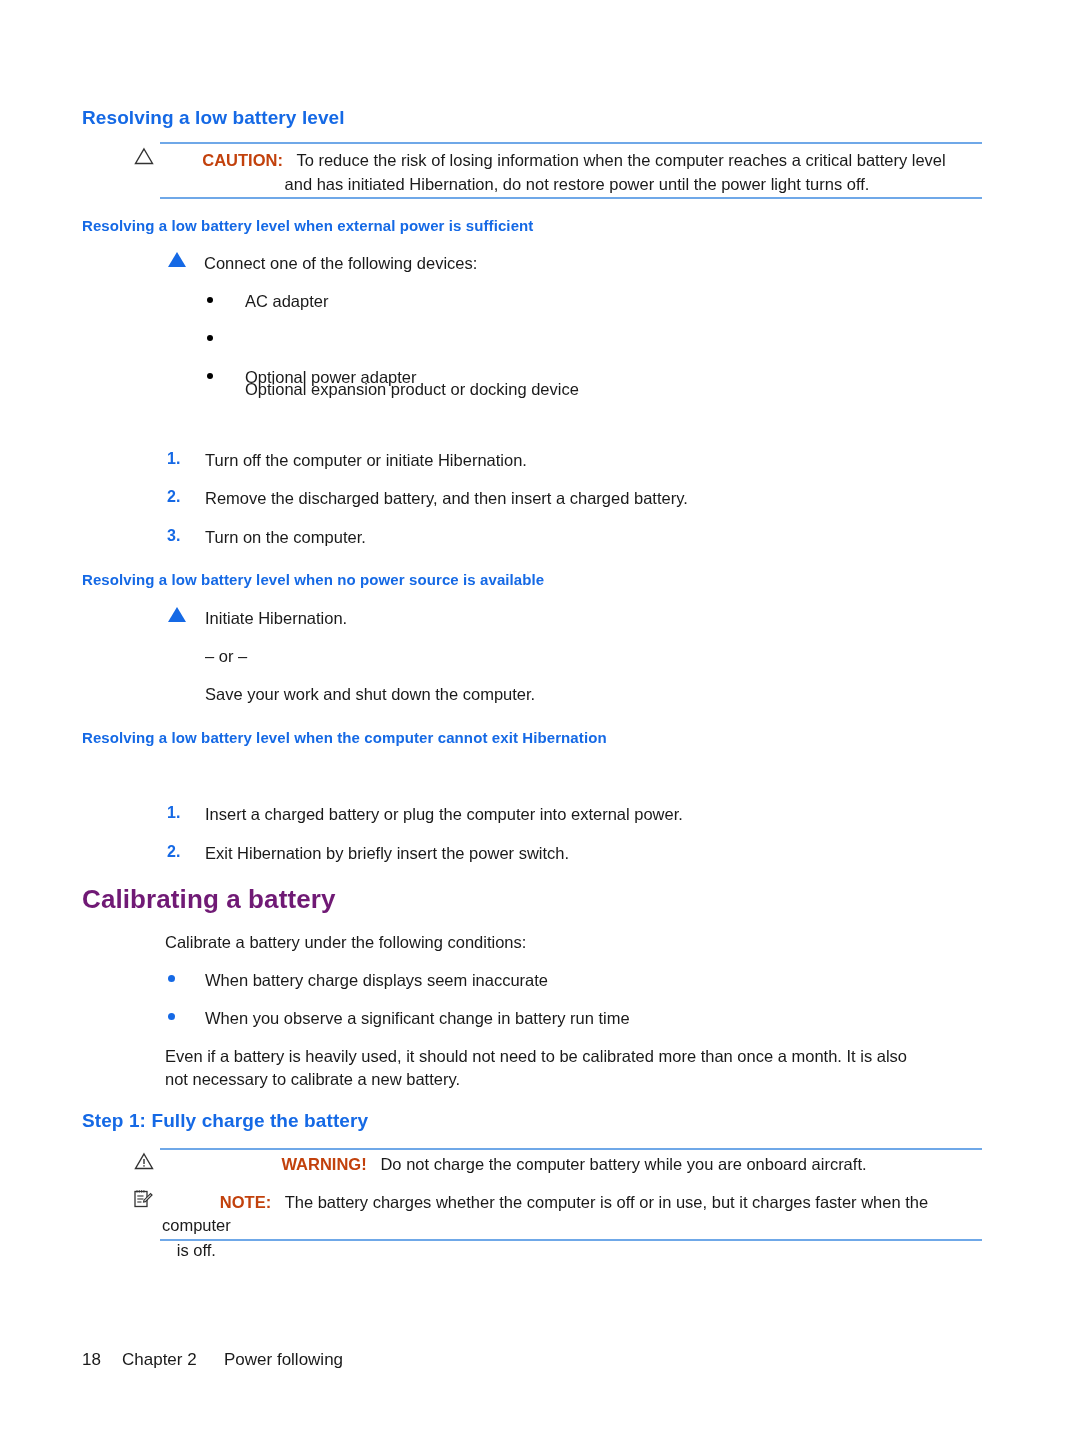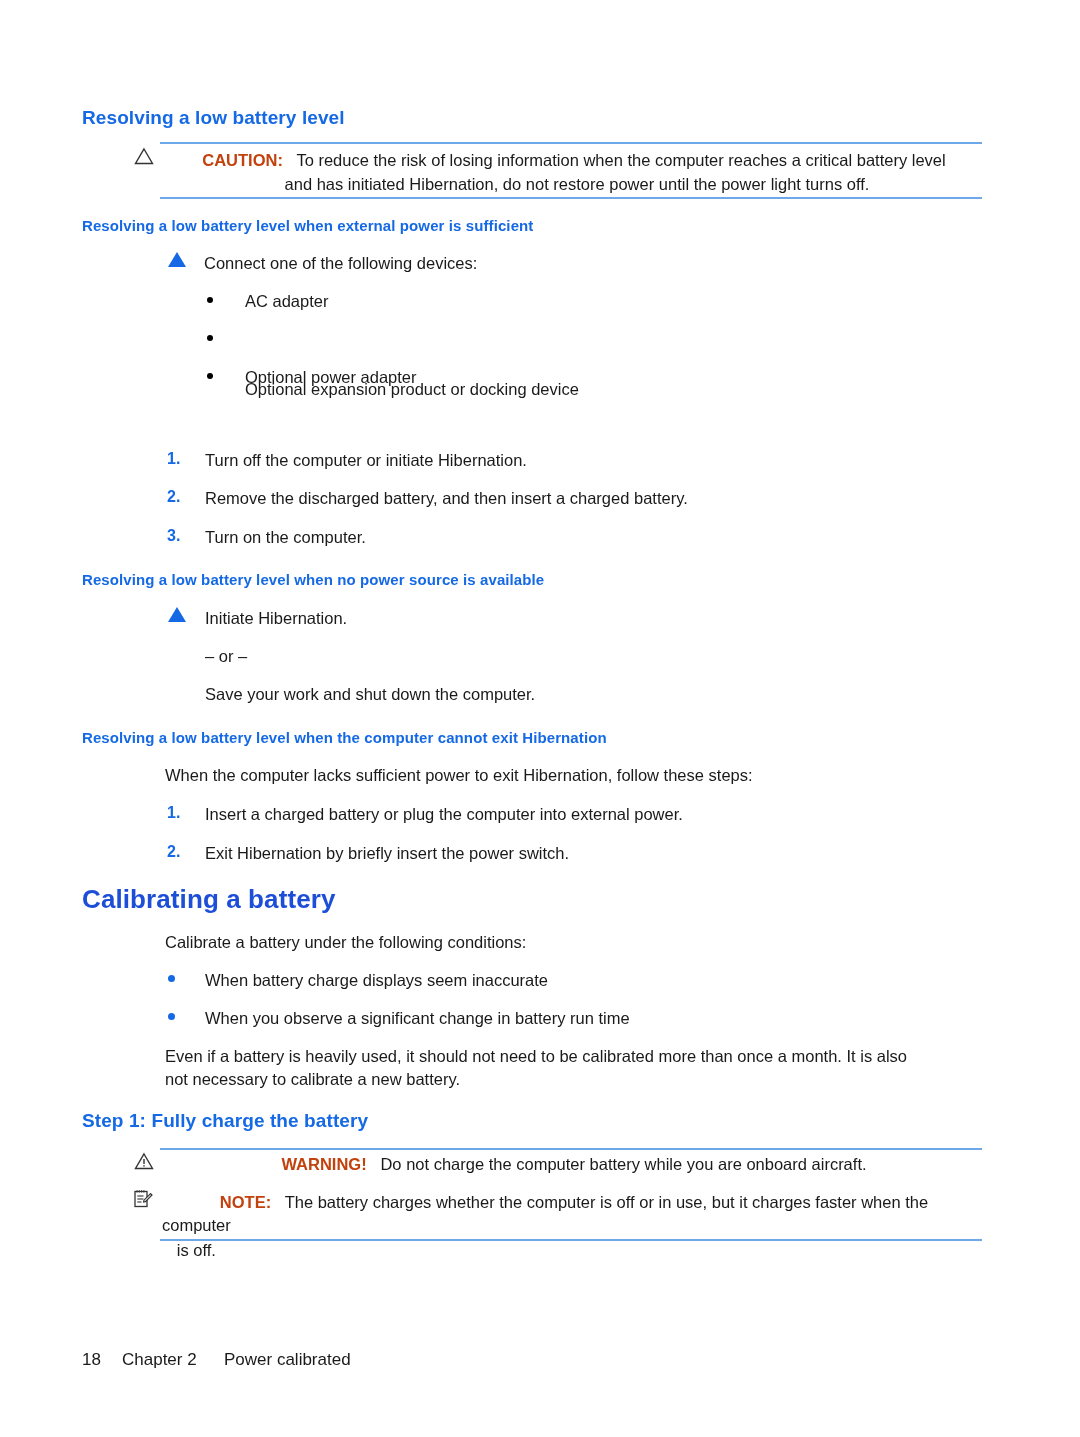--- a/index.html
+++ b/index.html
@@ -22,21 +22,21 @@
     height: 1437px;
     overflow: hidden;
     text-align: center;
   }
 
   
   .h1 {
     position: absolute;
     font-size: 26px;
     font-weight: bold;
-    color: #1d4ed8;
+    color: #701a75;
     letter-spacing: 0.1px;
     white-space: nowrap;
   }
   .h2 {
     position: absolute;
     font-size: 19px;
     font-weight: bold;
     color: #1569e5;
     letter-spacing: 0.1px;
     white-space: nowrap;
@@ -172,21 +172,20 @@
 
   <div class="tri-blue" style="left:168px; top:607px;"></div>
   <div class="body nowrap" style="left:205px; top:606px;">Initiate Hibernation.</div>
 
   <div class="body nowrap" style="left:205px; top:644px;">– or –</div>
 
   <div class="body nowrap" style="left:205px; top:682px;">Save your work and shut down the computer.</div>
 
   <div class="h3" style="left:82px; top:729px;">Resolving a low battery level when the computer cannot exit Hibernation</div>
 
-  <div class="body nowrap" style="left:165px; top:763px;">When the computer lacks sufficient power to exit Hibernation, follow these steps:</div>
 
   <div class="num" style="left:167px; top:804px;">1.</div>
   <div class="body nowrap" style="left:205px; top:802px;">Insert a charged battery or plug the computer into external power.</div>
 
   <div class="num" style="left:167px; top:843px;">2.</div>
   <div class="body nowrap" style="left:205px; top:841px;">Exit Hibernation by briefly insert the power switch.</div>
 
   <div class="h1" style="left:82px; top:884px;">Calibrating a battery</div>
 
   <div class="body nowrap" style="left:165px; top:930px;">Calibrate a battery under the following conditions:</div>
@@ -232,15 +231,15 @@
     <div class="adm-body" style="left:164px; top:1190px; width:820px;">
       <span class="adm-label">NOTE:</span><span class="adm-text" style="white-space:pre;">&nbsp;&nbsp; </span><span class="adm-text">The battery charges whether the computer is off or in use, but it charges faster when the</span>
     </div>
     <div class="adm-body adm-text" style="left:162px; top:1213px;">computer is off.</div>
 
     <div class="rule bottom" style="left:160px; top:1239px; width:822px;"></div>
   </div>
 
   <div class="footer" style="left:82px; top:1350px;">18</div>
   <div class="footer" style="left:122px; top:1350px;">Chapter 2</div>
-  <div class="footer" style="left:224px; top:1350px;">Power calibrated</div>
+  <div class="footer" style="left:224px; top:1350px;">Power following</div>
 
 </div>
 
 </body></html>

